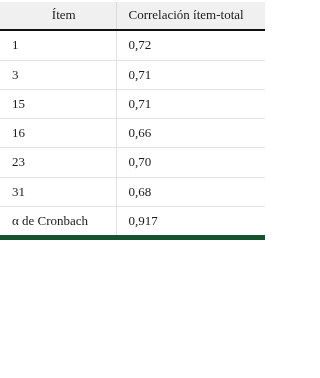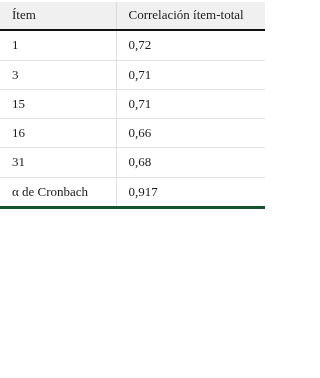--- a/index.html
+++ b/index.html
@@ -38,37 +38,38 @@
     font-size: 13px;
     line-height: 1.1;
     padding: 6px 0 7px 12px;
     border-bottom: 2px solid #111111;
     vertical-align: middle;
     white-space: nowrap;
   }
 
   thead th.col-item {
     border-right: 1px solid #d9d9d9;
+    text-align: center;
   }
 
   tbody td {
     padding: 7px 0 7px 12px;
     border-bottom: 1px solid #e2e2e2;
     vertical-align: middle;
     line-height: 1.1;
     font-size: 13px;
     white-space: nowrap;
   }
 
   tbody td.col-item {
     border-right: 1px solid #e2e2e2;
   }
 
   tbody tr:last-child td {
-    border-bottom: 3px solid #14532d;
+    border-bottom: 5px solid #14532d;
   }
 </style>
 </head>
 <body>
 
 <div class="table-wrap">
   <table class="stats-table">
     <colgroup>
       <col class="c1">
       <col class="c2">
@@ -90,20 +91,24 @@
         </tr>
         <tr>
           <td class="col-item">15</td>
           <td class="col-corr">0,71</td>
         </tr>
         <tr>
           <td class="col-item">16</td>
           <td class="col-corr">0,66</td>
         </tr>
         <tr>
+          <td class="col-item">23</td>
+          <td class="col-corr">0,70</td>
+        </tr>
+        <tr>
           <td class="col-item">31</td>
           <td class="col-corr">0,68</td>
         </tr>
         <tr>
           <td class="col-item">α de Cronbach</td>
           <td class="col-corr">0,917</td>
         </tr>
       </tbody>
   </table>
 </div>

